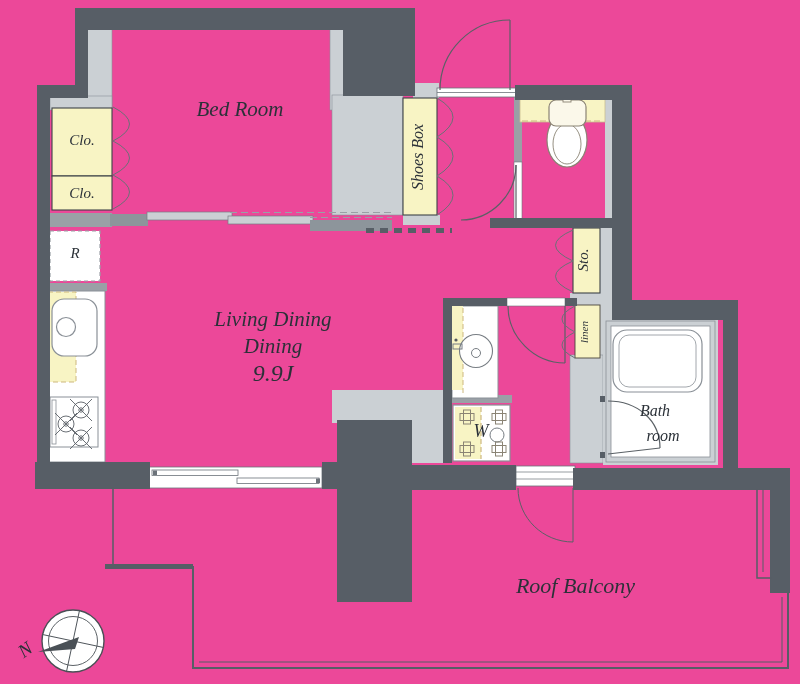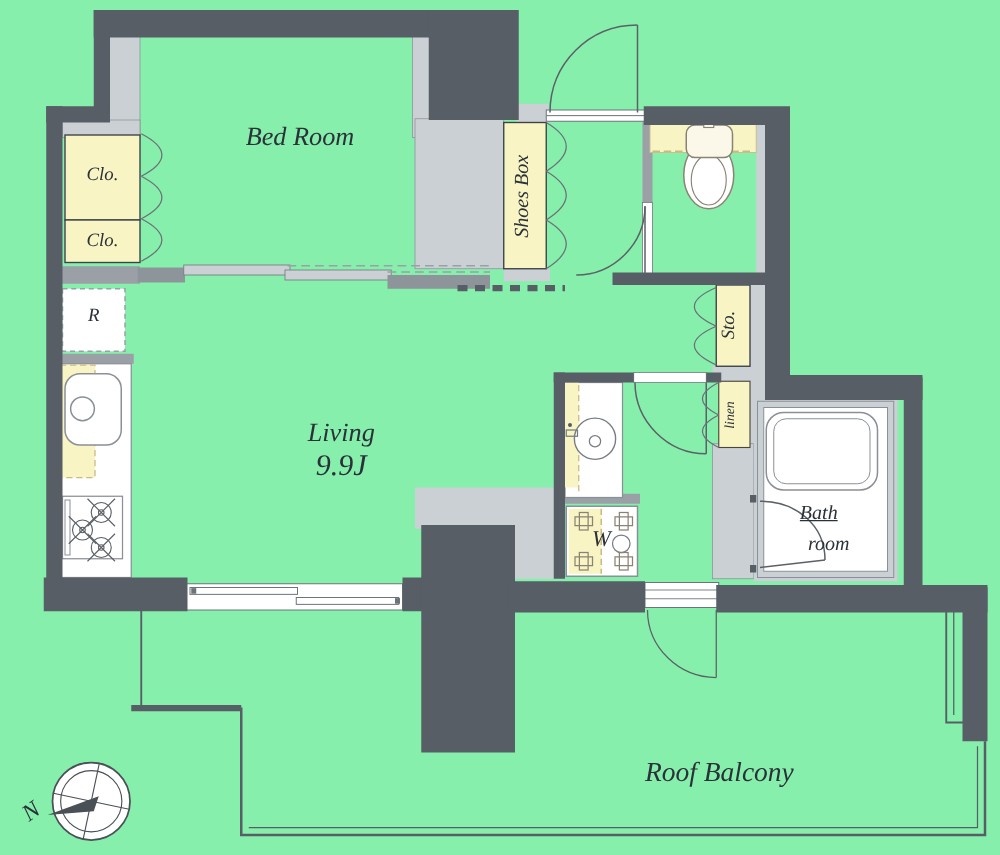--- a/index.html
+++ b/index.html
@@ -1,16 +1,16 @@
 <!DOCTYPE html>
 <html><head>
 <meta charset="utf-8">
 <style>
   html,body{margin:0;padding:0;background:#ffffff;}
-  #plan{position:relative;width:800px;height:684px;background:#86efac;overflow:hidden;
+  #plan{position:relative;width:800px;height:684px;background:#ec4899;overflow:hidden;
         font-family:"Liberation Serif", serif;}
   #plan svg{position:absolute;left:0;top:0;}
   .label{position:absolute;font-style:italic;color:#2b3138;text-align:center;line-height:1;
          white-space:nowrap;}
   .vlabel{transform:rotate(-90deg);transform-origin:center;}
   .n-label{transform:rotate(-36deg);transform-origin:center;}
 </style>
 </head>
 <body>
 
@@ -219,24 +219,25 @@
     <circle r="24.5" fill="none" stroke="#4a5056" stroke-width="0.9"></circle>
     <g transform="rotate(12)" stroke="#4a5056" stroke-width="0.9">
       <line x1="-31" y1="0" x2="31" y2="0"></line>
       <line x1="0" y1="-31" x2="0" y2="31"></line>
     </g>
     <polygon points="-35,11 6,-4 2,8" fill="#4a5056"></polygon>
   </g>
 </svg>
 
   <div class="label" style="left:150px;top:99px;width:180px;font-size:21px;">Bed Room</div>
-  <div class="label" style="left:178px;top:336px;width:190px;font-size:21px;">Living</div>
+  <div class="label" style="left:178px;top:309px;width:190px;font-size:21px;">Living Dining</div>
+  <div class="label" style="left:178px;top:336px;width:190px;font-size:21px;">Dining</div>
   <div class="label" style="left:178px;top:361px;width:190px;font-size:24px;">9.9J</div>
-  <div class="label" style="left:478px;top:575px;width:195px;font-size:22px;margin-top:32px;">Roof Balcony</div>
-  <div class="label" style="left:617px;top:403px;width:76px;font-size:16px;text-decoration:underline;">Bath</div>
+  <div class="label" style="left:478px;top:575px;width:195px;font-size:22px;">Roof Balcony</div>
+  <div class="label" style="left:617px;top:403px;width:76px;font-size:16px;">Bath</div>
   <div class="label" style="left:625px;top:428px;width:76px;font-size:16px;">room</div>
   <div class="label" style="left:53px;top:133px;width:58px;font-size:15px;">Clo.</div>
   <div class="label" style="left:53px;top:186px;width:58px;font-size:15px;">Clo.</div>
   <div class="label vlabel" style="left:370px;top:147px;width:100px;height:20px;font-size:16px;">Shoes Box</div>
   <div class="label vlabel" style="left:551px;top:250px;width:70px;height:20px;font-size:15px;">Sto.</div>
   <div class="label vlabel" style="left:557px;top:324px;width:60px;height:16px;font-size:11px;">linen</div>
   <div class="label" style="left:463px;top:422px;width:36px;font-size:18px;">W</div>
   <div class="label" style="left:57px;top:246px;width:36px;font-size:15px;">R</div>
   <div class="label n-label" style="left:6px;top:640px;width:38px;font-size:19px;">N</div>
 

